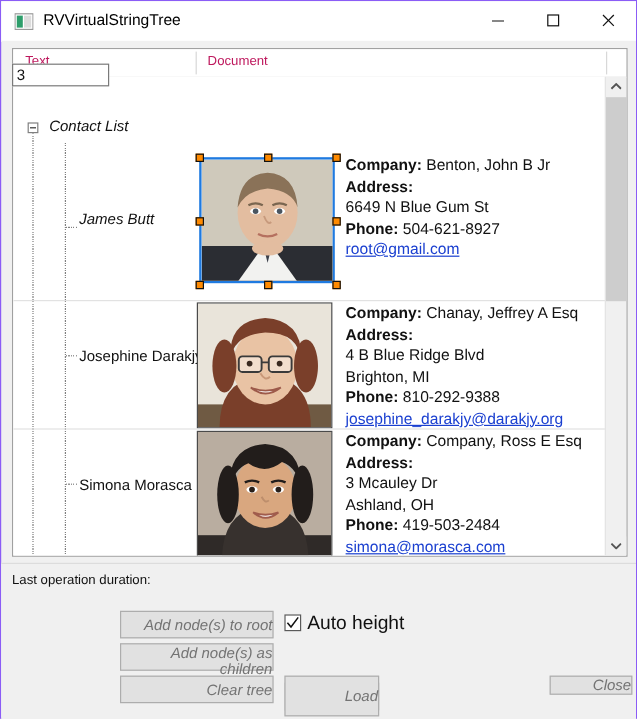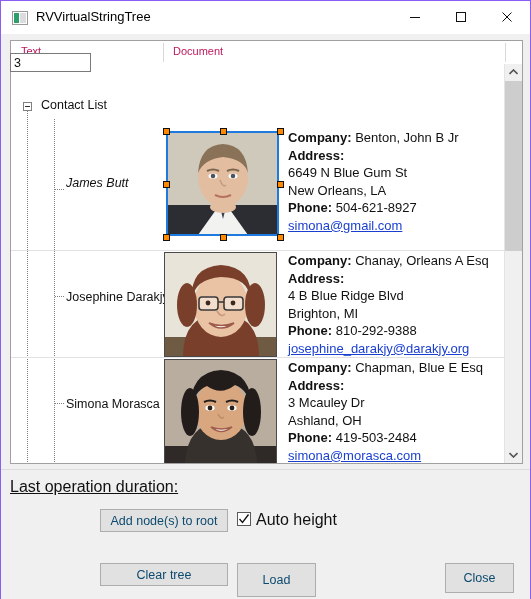--- a/index.html
+++ b/index.html
@@ -153,20 +153,21 @@
     left: 1px; top: 3px;
     width: 5px; height: 1px;
     background: #333;
   }
   #root-label {
     position: absolute;
     left: 30px; top: 34px;
     font-size: 12.5px;
     color: #111;
     white-space: nowrap;
+    font-style: italic;
   }
 
   
   .row-name {
     position: absolute;
     left: 55px;
     font-size: 12.5px;
     color: #111;
     white-space: nowrap;
   }
@@ -256,24 +257,23 @@
     position: absolute;
     left: 0; top: 468px;
     width: 529px;
     height: 130px;
     background: #f0f0f0;
     border-top: 1px solid #dcdcdc;
   }
   #duration-label {
     position: absolute;
     left: 9px; top: 9px;
-    font-size: 16px;
+    font-size: 11px;
     color: #111;
     white-space: nowrap;
-    text-decoration: underline;
   }
   #duration-input {
     position: absolute;
     left: 9px; top: 52px;
     width: 81px;
     height: 19px;
     box-sizing: border-box;
     border: 1px solid #7a7a7a;
     background: #ffffff;
     font-family: "Liberation Sans", sans-serif;
@@ -282,31 +282,32 @@
     padding: 0 3px;
     outline: none;
   }
   .btn {
     position: absolute;
     box-sizing: border-box;
     background: #e1e1e1;
     border: 1px solid #adadad;
     font-family: "Liberation Sans", sans-serif;
     font-size: 12.5px;
-    color: #0c4a6e;
-    text-align: center;
+    color: #737373;
+    text-align: right;
     cursor: default;
     padding: 0;
+    font-style: italic;
   }
   #btn-add-root     { left: 99px;  top: 508px; width: 128px; height: 23px; }
   #btn-add-children { left: 99px;  top: 535px; width: 128px; height: 23px; }
   #btn-clear-tree   { left: 99px;  top: 562px; width: 128px; height: 23px; }
   #btn-save         { left: 236px; top: 535px; width: 79px;  height: 23px; margin-top: 33px; }
   #btn-load         { left: 236px; top: 562px; width: 79px;  height: 34px; }
-  #btn-close-dlg    { left: 444px; top: 562px; width: 69px;  height: 30px; }
+  #btn-close-dlg    { left: 457px; top: 562px; width: 69px;  height: 16px; }
 
   #autoheight-wrap {
     position: absolute;
     left: 236px; top: 511px;
     height: 16px;
   }
   #autoheight-box {
     position: absolute;
     left: 0; top: 0;
     width: 14px; height: 14px;
@@ -418,26 +419,25 @@
 
           <div class="doc-text">
             <div>
               <b>Company:</b>
               <span>Benton, John B Jr</span>
             </div>
             <div>
               <b>Address:</b>
             </div>
             <div>6649 N Blue Gum St</div>
-            <div>New Orleans, LA</div>
             <div>
               <b>Phone:</b>
               <span>504-621-8927</span>
             </div>
-            <div class="doc-email">simona@gmail.com</div>
+            <div class="doc-email">root@gmail.com</div>
           </div>
         </div>
         <div class="row-sep" style="top:186px;"></div>
 
         <div class="hline" style="left:44px; top:232px; width:10px;"></div>
         <div class="row-name" style="top:226px;">Josephine Darakjy</div>
 
         <div class="doc-cell" style="top:188px;">
           <div class="doc-img">
             <div class="portrait">
@@ -455,21 +455,21 @@
                 <circle cx="43" cy="50" r="2.4" fill="#3b2a20"></circle>
                 <circle cx="68" cy="50" r="2.4" fill="#3b2a20"></circle>
                 <path d="M52 58 Q56 65 60 61" stroke="#c99878" stroke-width="1.6" fill="none"></path>
                 <path d="M44 70 Q56 80 69 70 Q56 75 44 70 Z" fill="#ffffff" stroke="#9d5a4a" stroke-width="1.6"></path>
               </svg>
             </div>
           </div>
           <div class="doc-text">
             <div>
               <b>Company:</b>
-              <span>Chanay, Orleans A Esq</span>
+              <span>Chanay, Jeffrey A Esq</span>
             </div>
             <div>
               <b>Address:</b>
             </div>
             <div>4 B Blue Ridge Blvd</div>
             <div>Brighton, MI</div>
             <div>
               <b>Phone:</b>
               <span>810-292-9388</span>
             </div>
@@ -499,21 +499,21 @@
                 <path d="M39 42 Q45 39 51 42" stroke="#221d1b" stroke-width="2" fill="none"></path>
                 <path d="M61 42 Q67 39 73 42" stroke="#221d1b" stroke-width="2" fill="none"></path>
                 <path d="M53 54 Q56 60 59 57" stroke="#bd8e6c" stroke-width="1.6" fill="none"></path>
                 <path d="M46 67 Q56 76 67 67 Q56 71 46 67 Z" fill="#ffffff" stroke="#a05c4c" stroke-width="1.6"></path>
               </svg>
             </div>
           </div>
           <div class="doc-text">
             <div>
               <b>Company:</b>
-              <span>Chapman, Blue E Esq</span>
+              <span>Company, Ross E Esq</span>
             </div>
             <div>
               <b>Address:</b>
             </div>
             <div>3 Mcauley Dr</div>
             <div>Ashland, OH</div>
             <div>
               <b>Phone:</b>
               <span>419-503-2484</span>
             </div>
@@ -539,20 +539,21 @@
     </div>
   </div>
 
   <div id="bottom"></div>
 
   <div id="duration-label" style="position:absolute; left:9px; top:477px;">Last operation duration:</div>
 
   <input id="duration-input" type="text" value="3" style="">
 
   <button class="btn" id="btn-add-root">Add node(s) to root</button>
+  <button class="btn" id="btn-add-children">Add node(s) as children</button>
   <button class="btn" id="btn-clear-tree">Clear tree</button>
   <button class="btn" id="btn-save">Save</button>
   <button class="btn" id="btn-load">Load</button>
   <button class="btn" id="btn-close-dlg">Close</button>
 
   <div id="autoheight-wrap">
     <div id="autoheight-box">
       <svg width="12" height="12" viewBox="0 0 12 12">
         <path d="M1.5 6 L4.5 9.5 L10.5 1.5" fill="none" stroke="#111" stroke-width="1.3"></path>
       </svg>

